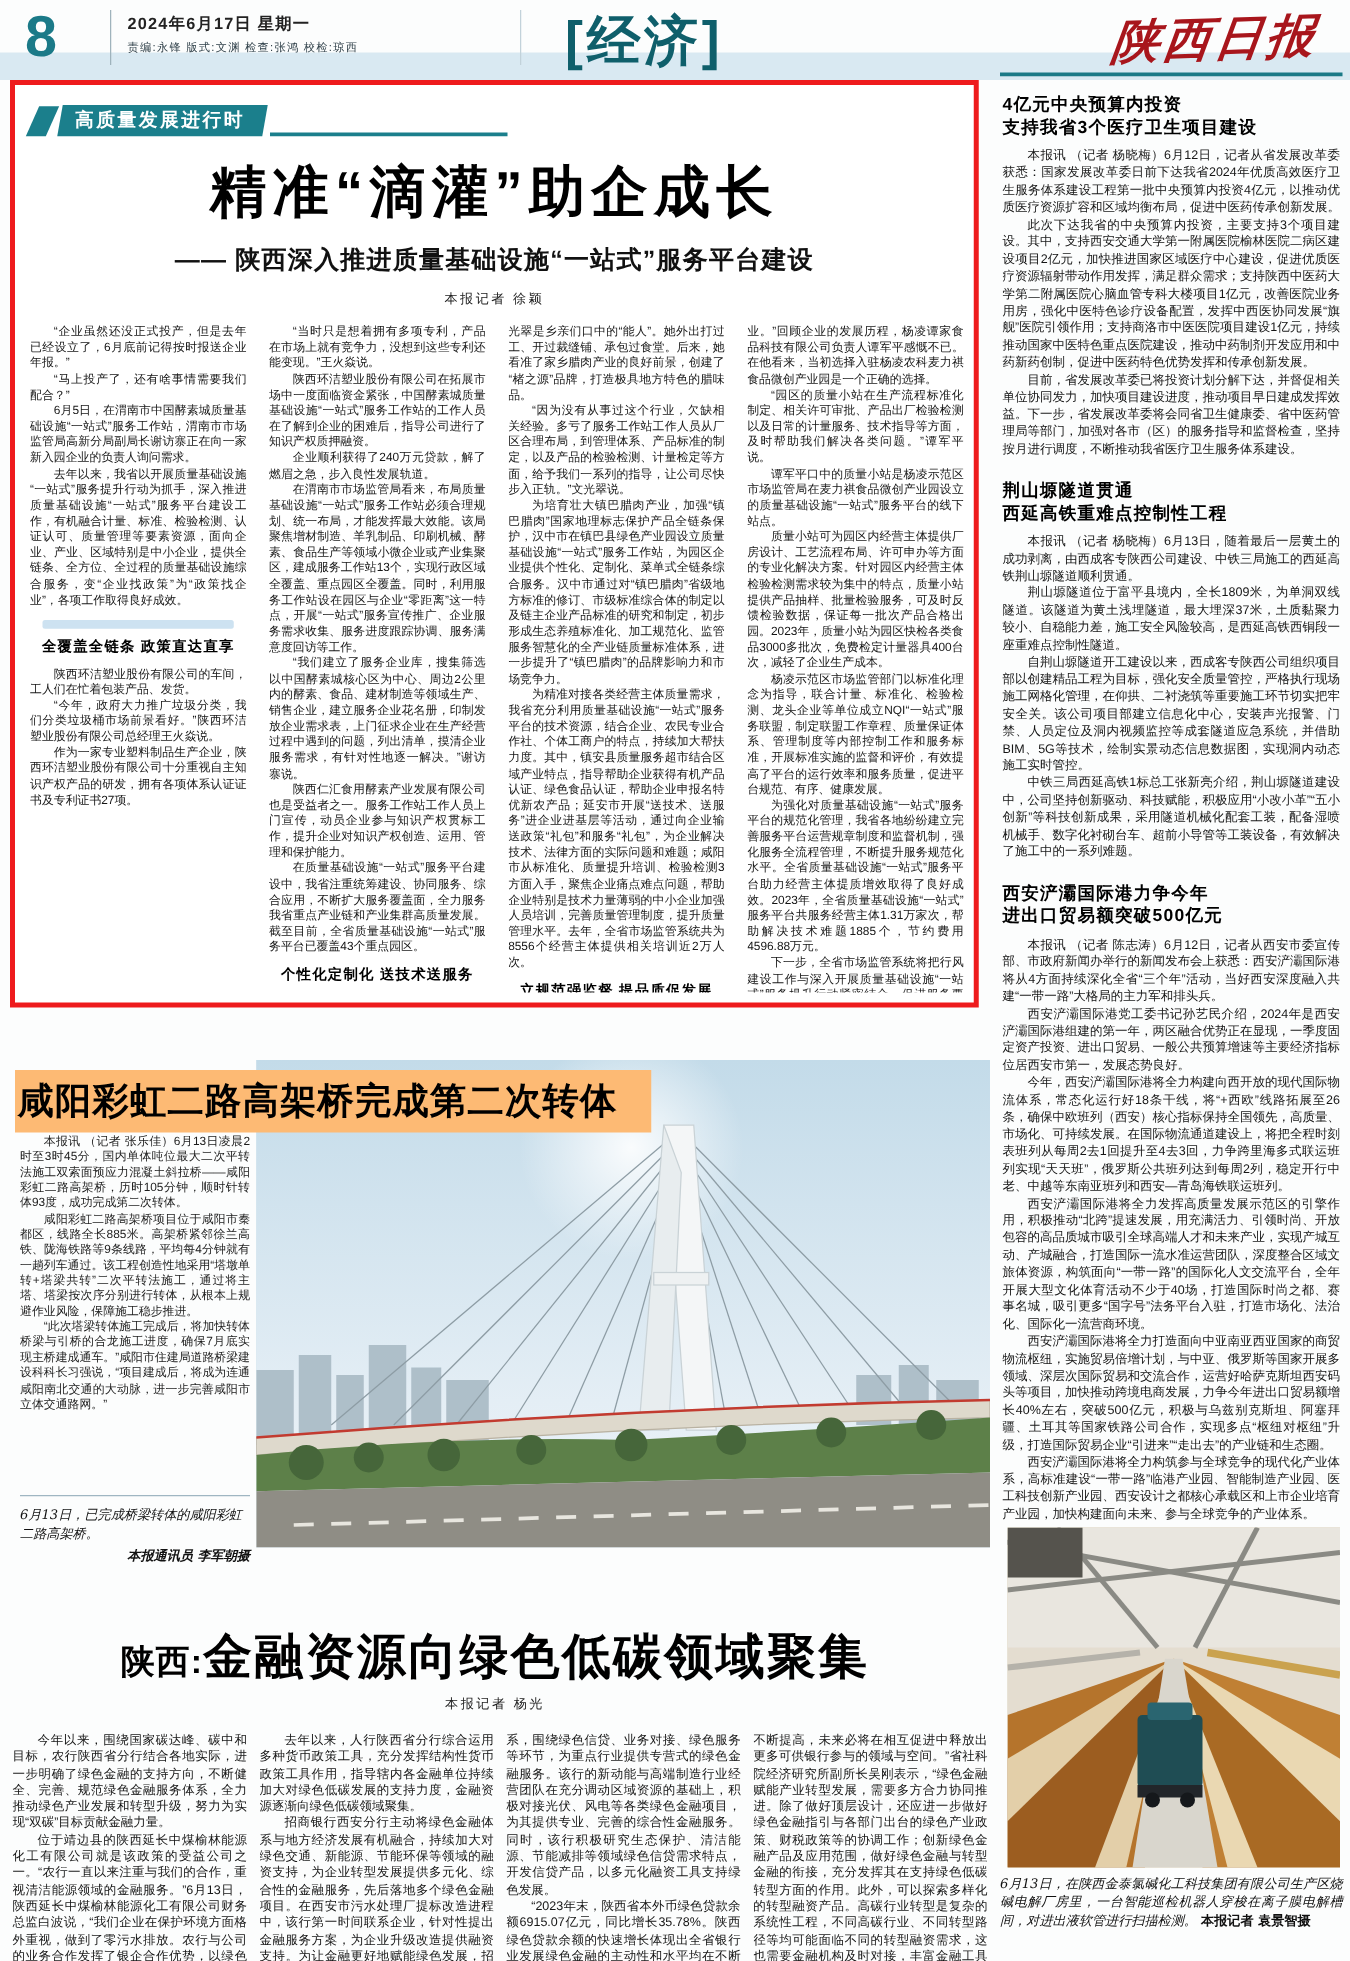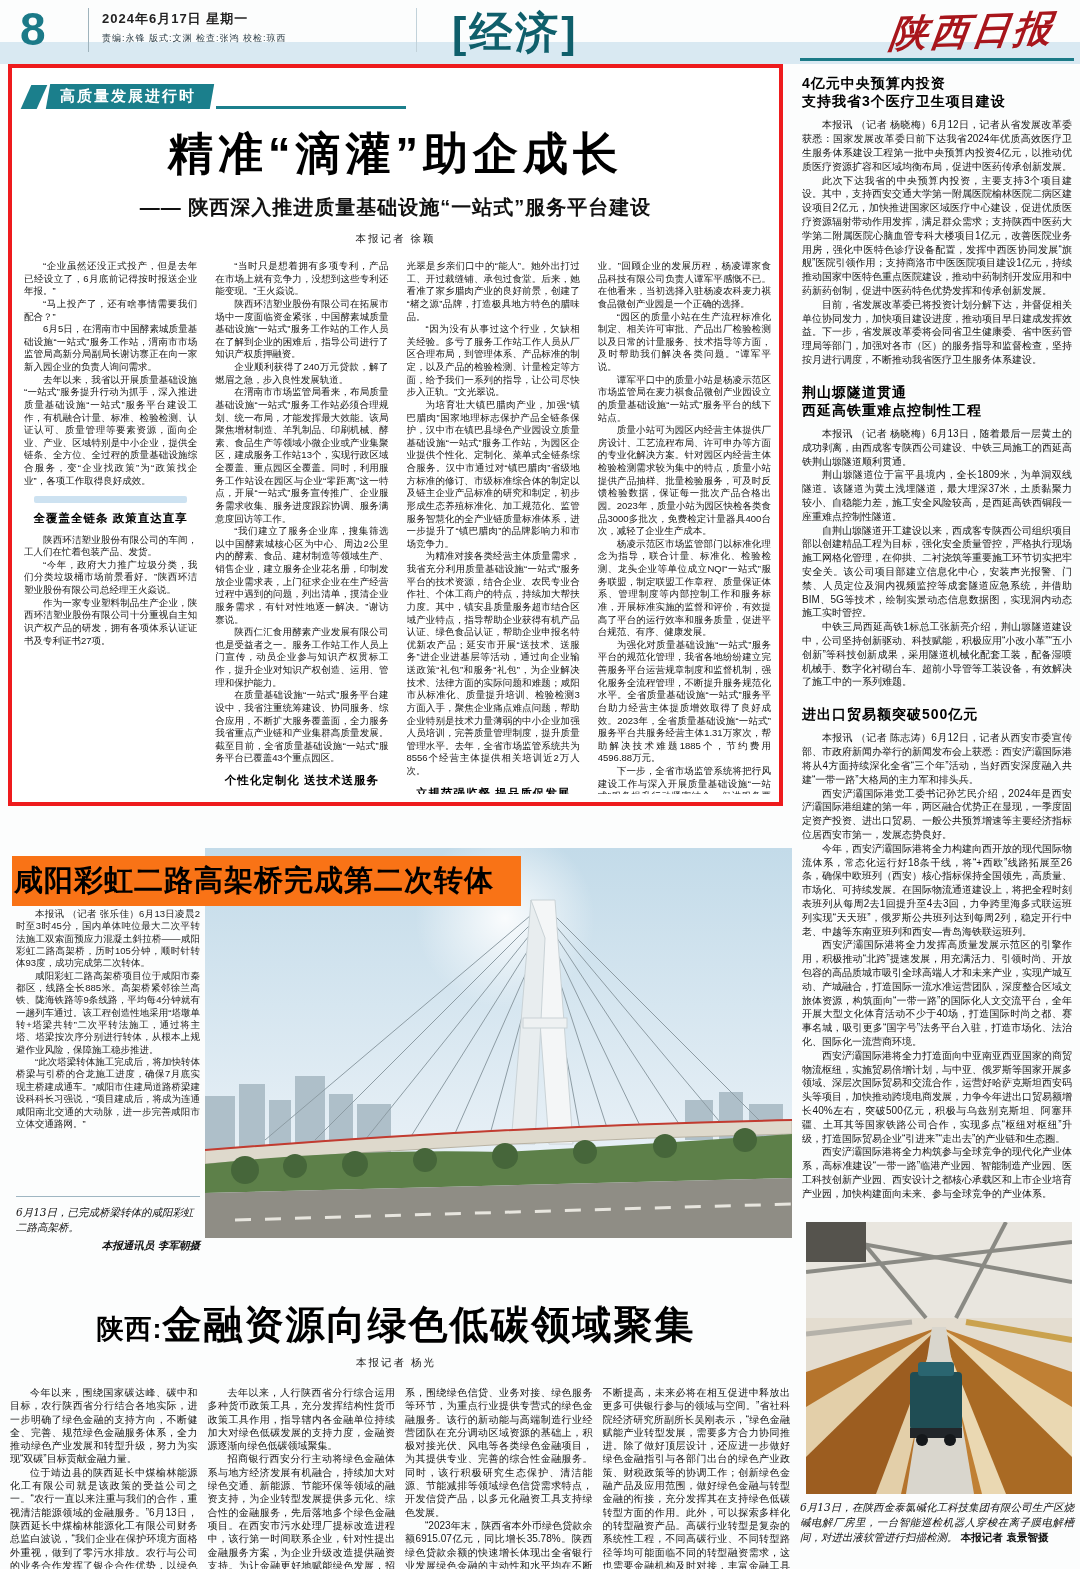--- a/index.html
+++ b/index.html
@@ -35,21 +35,21 @@
   .col-subhead{font-weight:bold;font-size:11.5px;text-align:center;margin:8px 0 7px 0;letter-spacing:1px;color:#000;}
   .col-divider{height:7px;width:88%;margin:9px auto 8px auto;background:#cde2f1;border-radius:2px;}
   
   .right-col{position:absolute;left:802px;top:74px;width:270px;}
   .r-art{margin-bottom:16px;}
   .r-headline{font-size:14px;font-weight:900;line-height:1.3;color:#000;letter-spacing:1px;margin-bottom:8px;}
   .r-body{font-size:10px;line-height:1.38;text-align:justify;color:#151515;}
   .r-body p{margin:0;text-indent:2em;}
   
   .bridge-photo{position:absolute;left:205px;top:848px;width:587px;height:390px;background:#cfe2ec;}
-  .bridge-headline{position:absolute;left:12px;top:856px;width:505px;background:#f97316;font-size:29px;font-weight:900;letter-spacing:1px;padding:5px 2px;color:#000;}
+  .bridge-headline{position:absolute;left:12px;top:856px;width:505px;background:#fdba74;font-size:29px;font-weight:900;letter-spacing:1px;padding:5px 2px;color:#000;}
   .bridge-body{position:absolute;left:16px;top:908px;width:184px;height:282px;font-size:9.5px;line-height:1.3;text-align:justify;overflow:hidden;}
   .bridge-body p{margin:0;text-indent:2em;}
   .bridge-caption{position:absolute;left:16px;top:1196px;width:184px;border-top:1px solid #9fb6c2;padding-top:8px;
                   font-family:"DejaVu Serif",serif;font-style:italic;font-size:10.5px;line-height:1.45;color:#111;}
   .bridge-credit{display:block;text-align:right;margin-top:3px;font-weight:bold;}
   
   .fin-headline{position:absolute;left:0;top:1298px;width:792px;text-align:center;color:#000;}
   .fin-prefix{font-size:27px;font-weight:700;letter-spacing:1px;vertical-align:baseline;}
   .fin-main{font-size:39px;font-weight:900;letter-spacing:2px;}
   .fin-byline{position:absolute;left:0;top:1356px;width:792px;text-align:center;font-size:10.5px;color:#222;letter-spacing:2px;}
@@ -148,20 +148,21 @@
       </div>
       <div class="r-body">
           <p class="para">本报讯 （记者 杨晓梅）6月13日，随着最后一层黄土的成功剥离，由西成客专陕西公司建设、中铁三局施工的西延高铁荆山塬隧道顺利贯通。</p>
           <p class="para">荆山塬隧道位于富平县境内，全长1809米，为单洞双线隧道。该隧道为黄土浅埋隧道，最大埋深37米，土质黏聚力较小、自稳能力差，施工安全风险较高，是西延高铁西铜段一座重难点控制性隧道。</p>
           <p class="para">自荆山塬隧道开工建设以来，西成客专陕西公司组织项目部以创建精品工程为目标，强化安全质量管控，严格执行现场施工网格化管理，在仰拱、二衬浇筑等重要施工环节切实把牢安全关。该公司项目部建立信息化中心，安装声光报警、门禁、人员定位及洞内视频监控等成套隧道应急系统，并借助BIM、5G等技术，绘制实景动态信息数据图，实现洞内动态施工实时管控。</p>
           <p class="para">中铁三局西延高铁1标总工张新亮介绍，荆山塬隧道建设中，公司坚持创新驱动、科技赋能，积极应用“小改小革”“五小创新”等科技创新成果，采用隧道机械化配套工装，配备湿喷机械手、数字化衬砌台车、超前小导管等工装设备，有效解决了施工中的一系列难题。</p>
         </div>
     </div>
     <div class="r-art">
       <div class="r-headline">
+        <div>西安浐灞国际港力争今年</div>
         <div>进出口贸易额突破500亿元</div>
       </div>
       <div class="r-body">
           <p class="para">本报讯 （记者 陈志涛）6月12日，记者从西安市委宣传部、市政府新闻办举行的新闻发布会上获悉：西安浐灞国际港将从4方面持续深化全省“三个年”活动，当好西安深度融入共建“一带一路”大格局的主力军和排头兵。</p>
           <p class="para">西安浐灞国际港党工委书记孙艺民介绍，2024年是西安浐灞国际港组建的第一年，两区融合优势正在显现，一季度固定资产投资、进出口贸易、一般公共预算增速等主要经济指标位居西安市第一，发展态势良好。</p>
           <p class="para">今年，西安浐灞国际港将全力构建向西开放的现代国际物流体系，常态化运行好18条干线，将“+西欧”线路拓展至26条，确保中欧班列（西安）核心指标保持全国领先，高质量、市场化、可持续发展。在国际物流通道建设上，将把全程时刻表班列从每周2去1回提升至4去3回，力争跨里海多式联运班列实现“天天班”，俄罗斯公共班列达到每周2列，稳定开行中老、中越等东南亚班列和西安—青岛海铁联运班列。</p>
           <p class="para">西安浐灞国际港将全力发挥高质量发展示范区的引擎作用，积极推动“北跨”提速发展，用充满活力、引领时尚、开放包容的高品质城市吸引全球高端人才和未来产业，实现产城互动、产城融合，打造国际一流水准运营团队，深度整合区域文旅体资源，构筑面向“一带一路”的国际化人文交流平台，全年开展大型文化体育活动不少于40场，打造国际时尚之都、赛事名城，吸引更多“国字号”法务平台入驻，打造市场化、法治化、国际化一流营商环境。</p>
           <p class="para">西安浐灞国际港将全力打造面向中亚南亚西亚国家的商贸物流枢纽，实施贸易倍增计划，与中亚、俄罗斯等国家开展多领域、深层次国际贸易和交流合作，运营好哈萨克斯坦西安码头等项目，加快推动跨境电商发展，力争今年进出口贸易额增长40%左右，突破500亿元，积极与乌兹别克斯坦、阿塞拜疆、土耳其等国家铁路公司合作，实现多点“枢纽对枢纽”升级，打造国际贸易企业“引进来”“走出去”的产业链和生态圈。</p>
           <p class="para">西安浐灞国际港将全力构筑参与全球竞争的现代化产业体系，高标准建设“一带一路”临港产业园、智能制造产业园、医工科技创新产业园、西安设计之都核心承载区和上市企业培育产业园，加快构建面向未来、参与全球竞争的产业体系。</p>
         </div>

